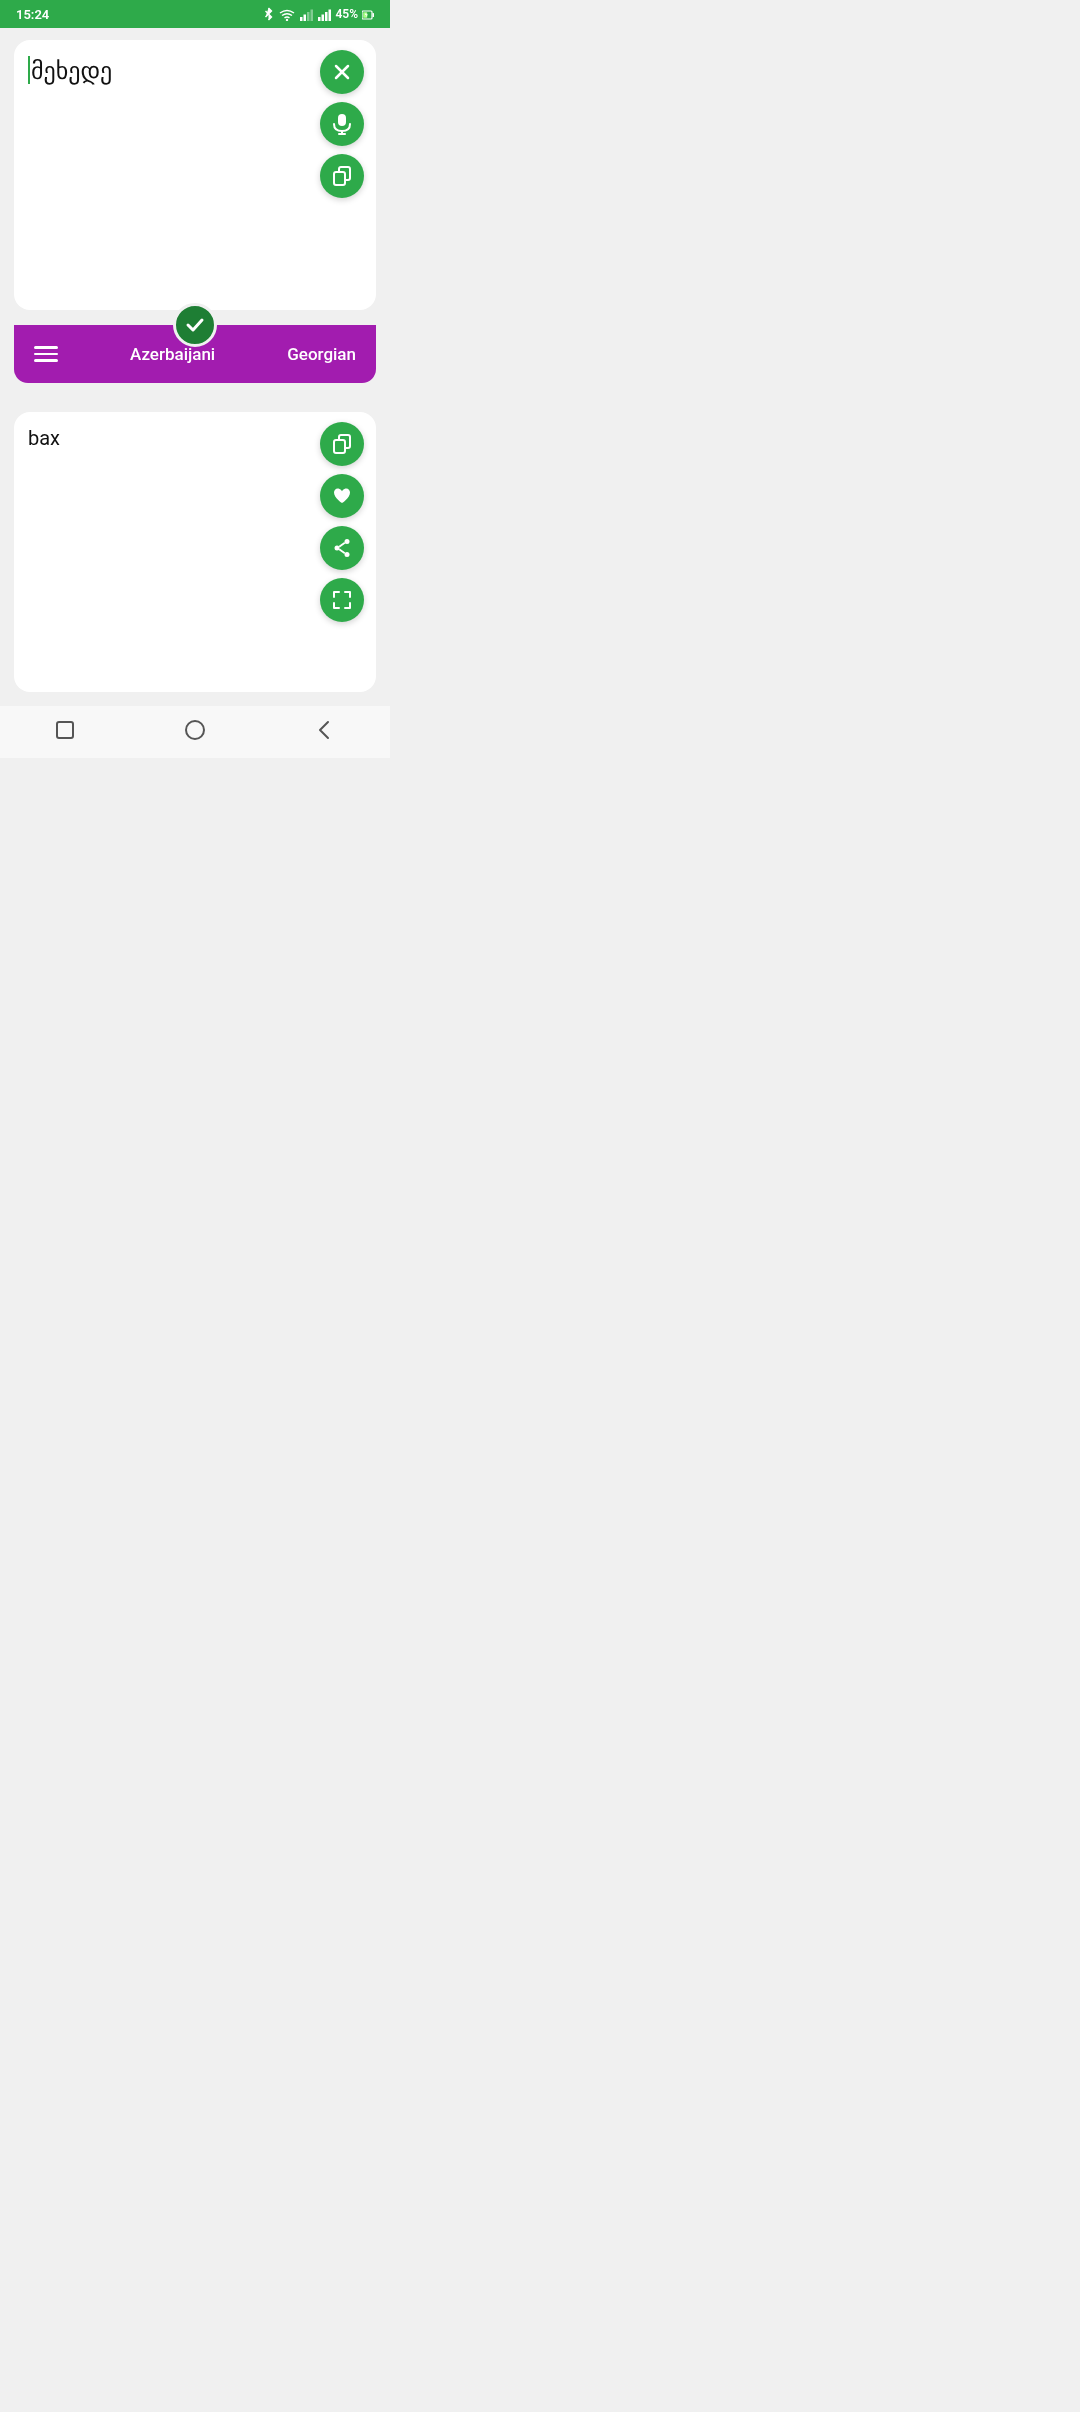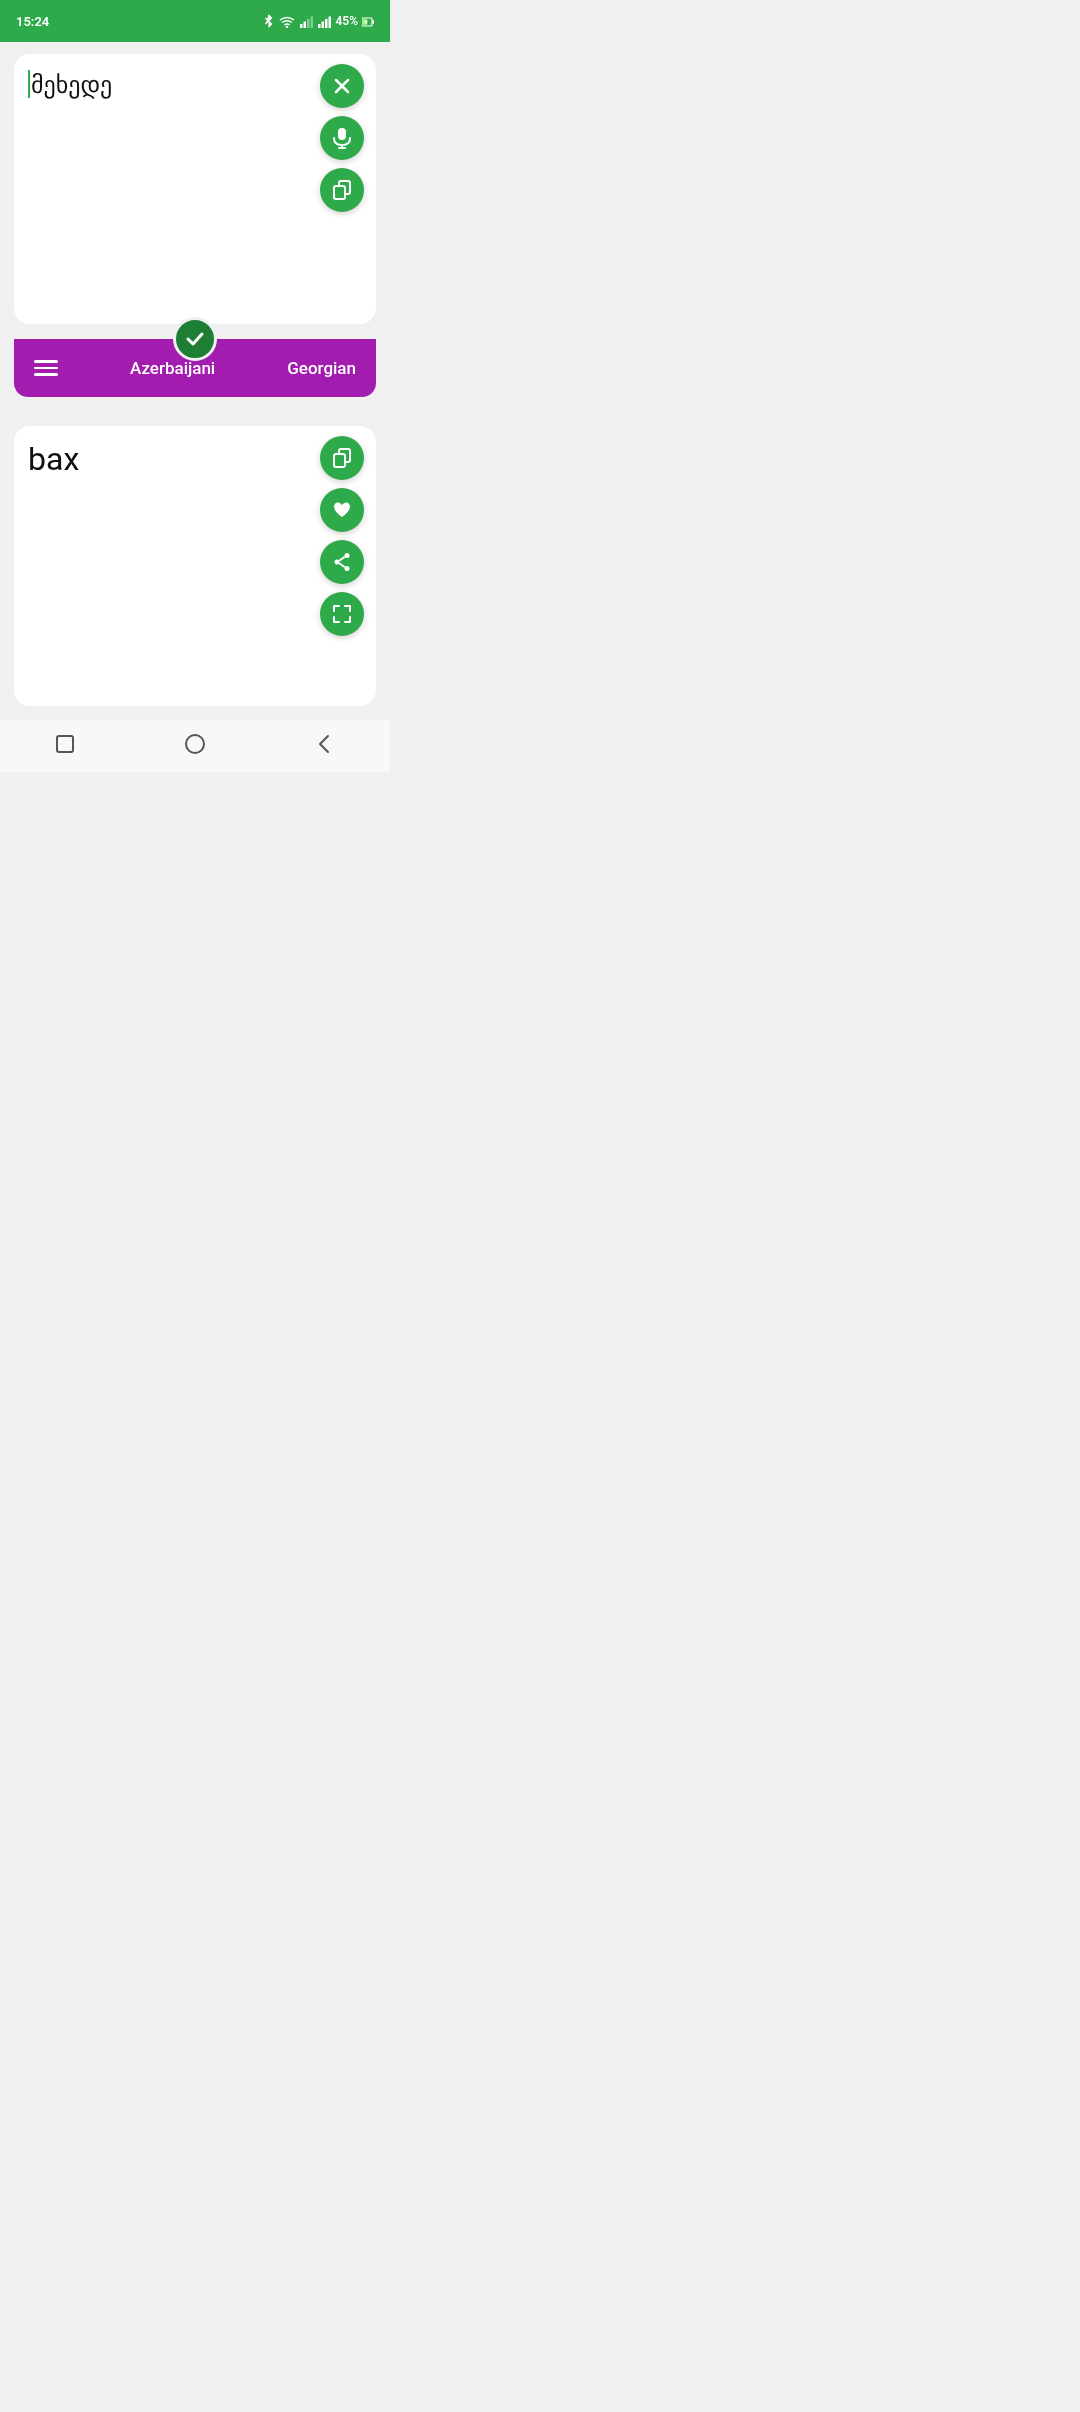--- a/index.html
+++ b/index.html
@@ -10,21 +10,21 @@
       min-height: 870px;
       background: #f0f0f0;
       font-family: 'Roboto', Arial, sans-serif;
       position: relative;
       overflow-x: hidden;
     }
 
     
     .status-bar {
       background: #2eaa4a;
-      height: 42px;
+      height: 28px;
       display: flex;
       align-items: center;
       justify-content: space-between;
       padding: 0 16px;
       color: white;
       font-size: 13px;
       font-weight: 600;
     }
     .status-bar-right {
       display: flex;
@@ -156,21 +156,21 @@
       background: white;
       border-radius: 16px;
       padding: 14px 14px 14px 14px;
       position: relative;
       min-height: 280px;
       display: flex;
       flex-direction: column;
     }
 
     .output-text {
-      font-size: 32px;
+      font-size: 20px;
       color: #111;
       padding-right: 56px;
     }
 
     .output-actions {
       position: absolute;
       top: 10px;
       right: 12px;
       display: flex;
       flex-direction: column;

